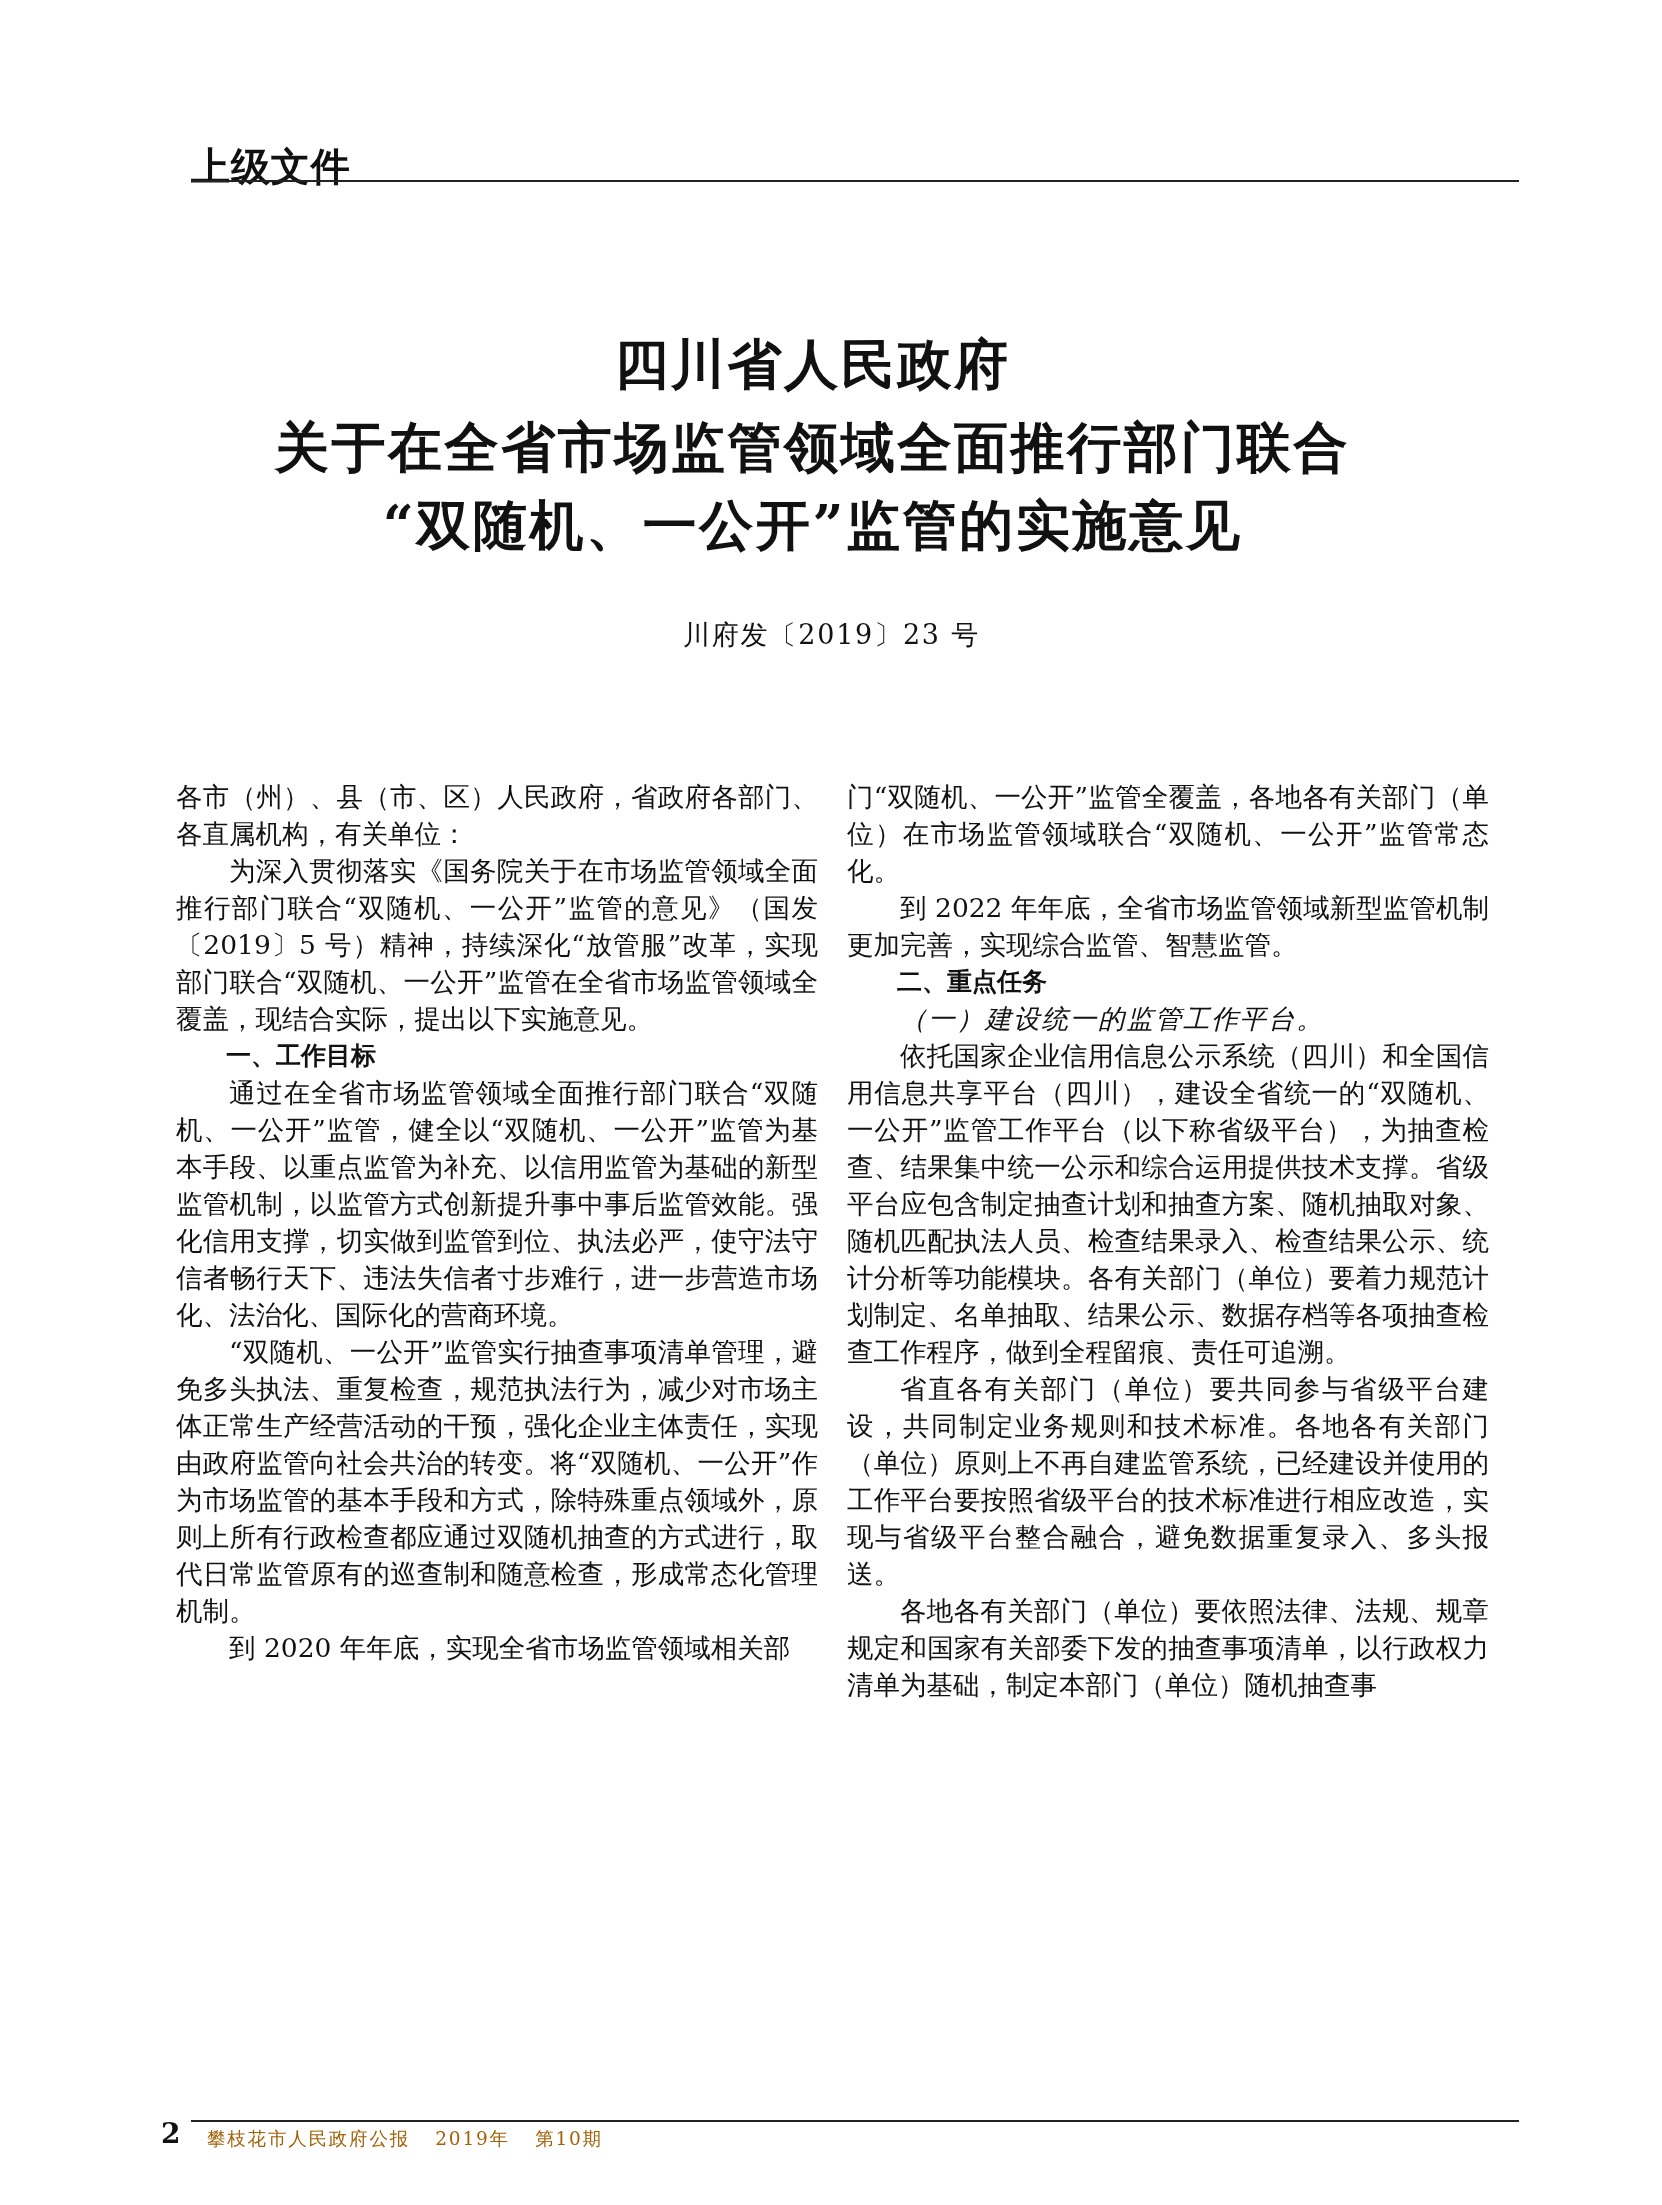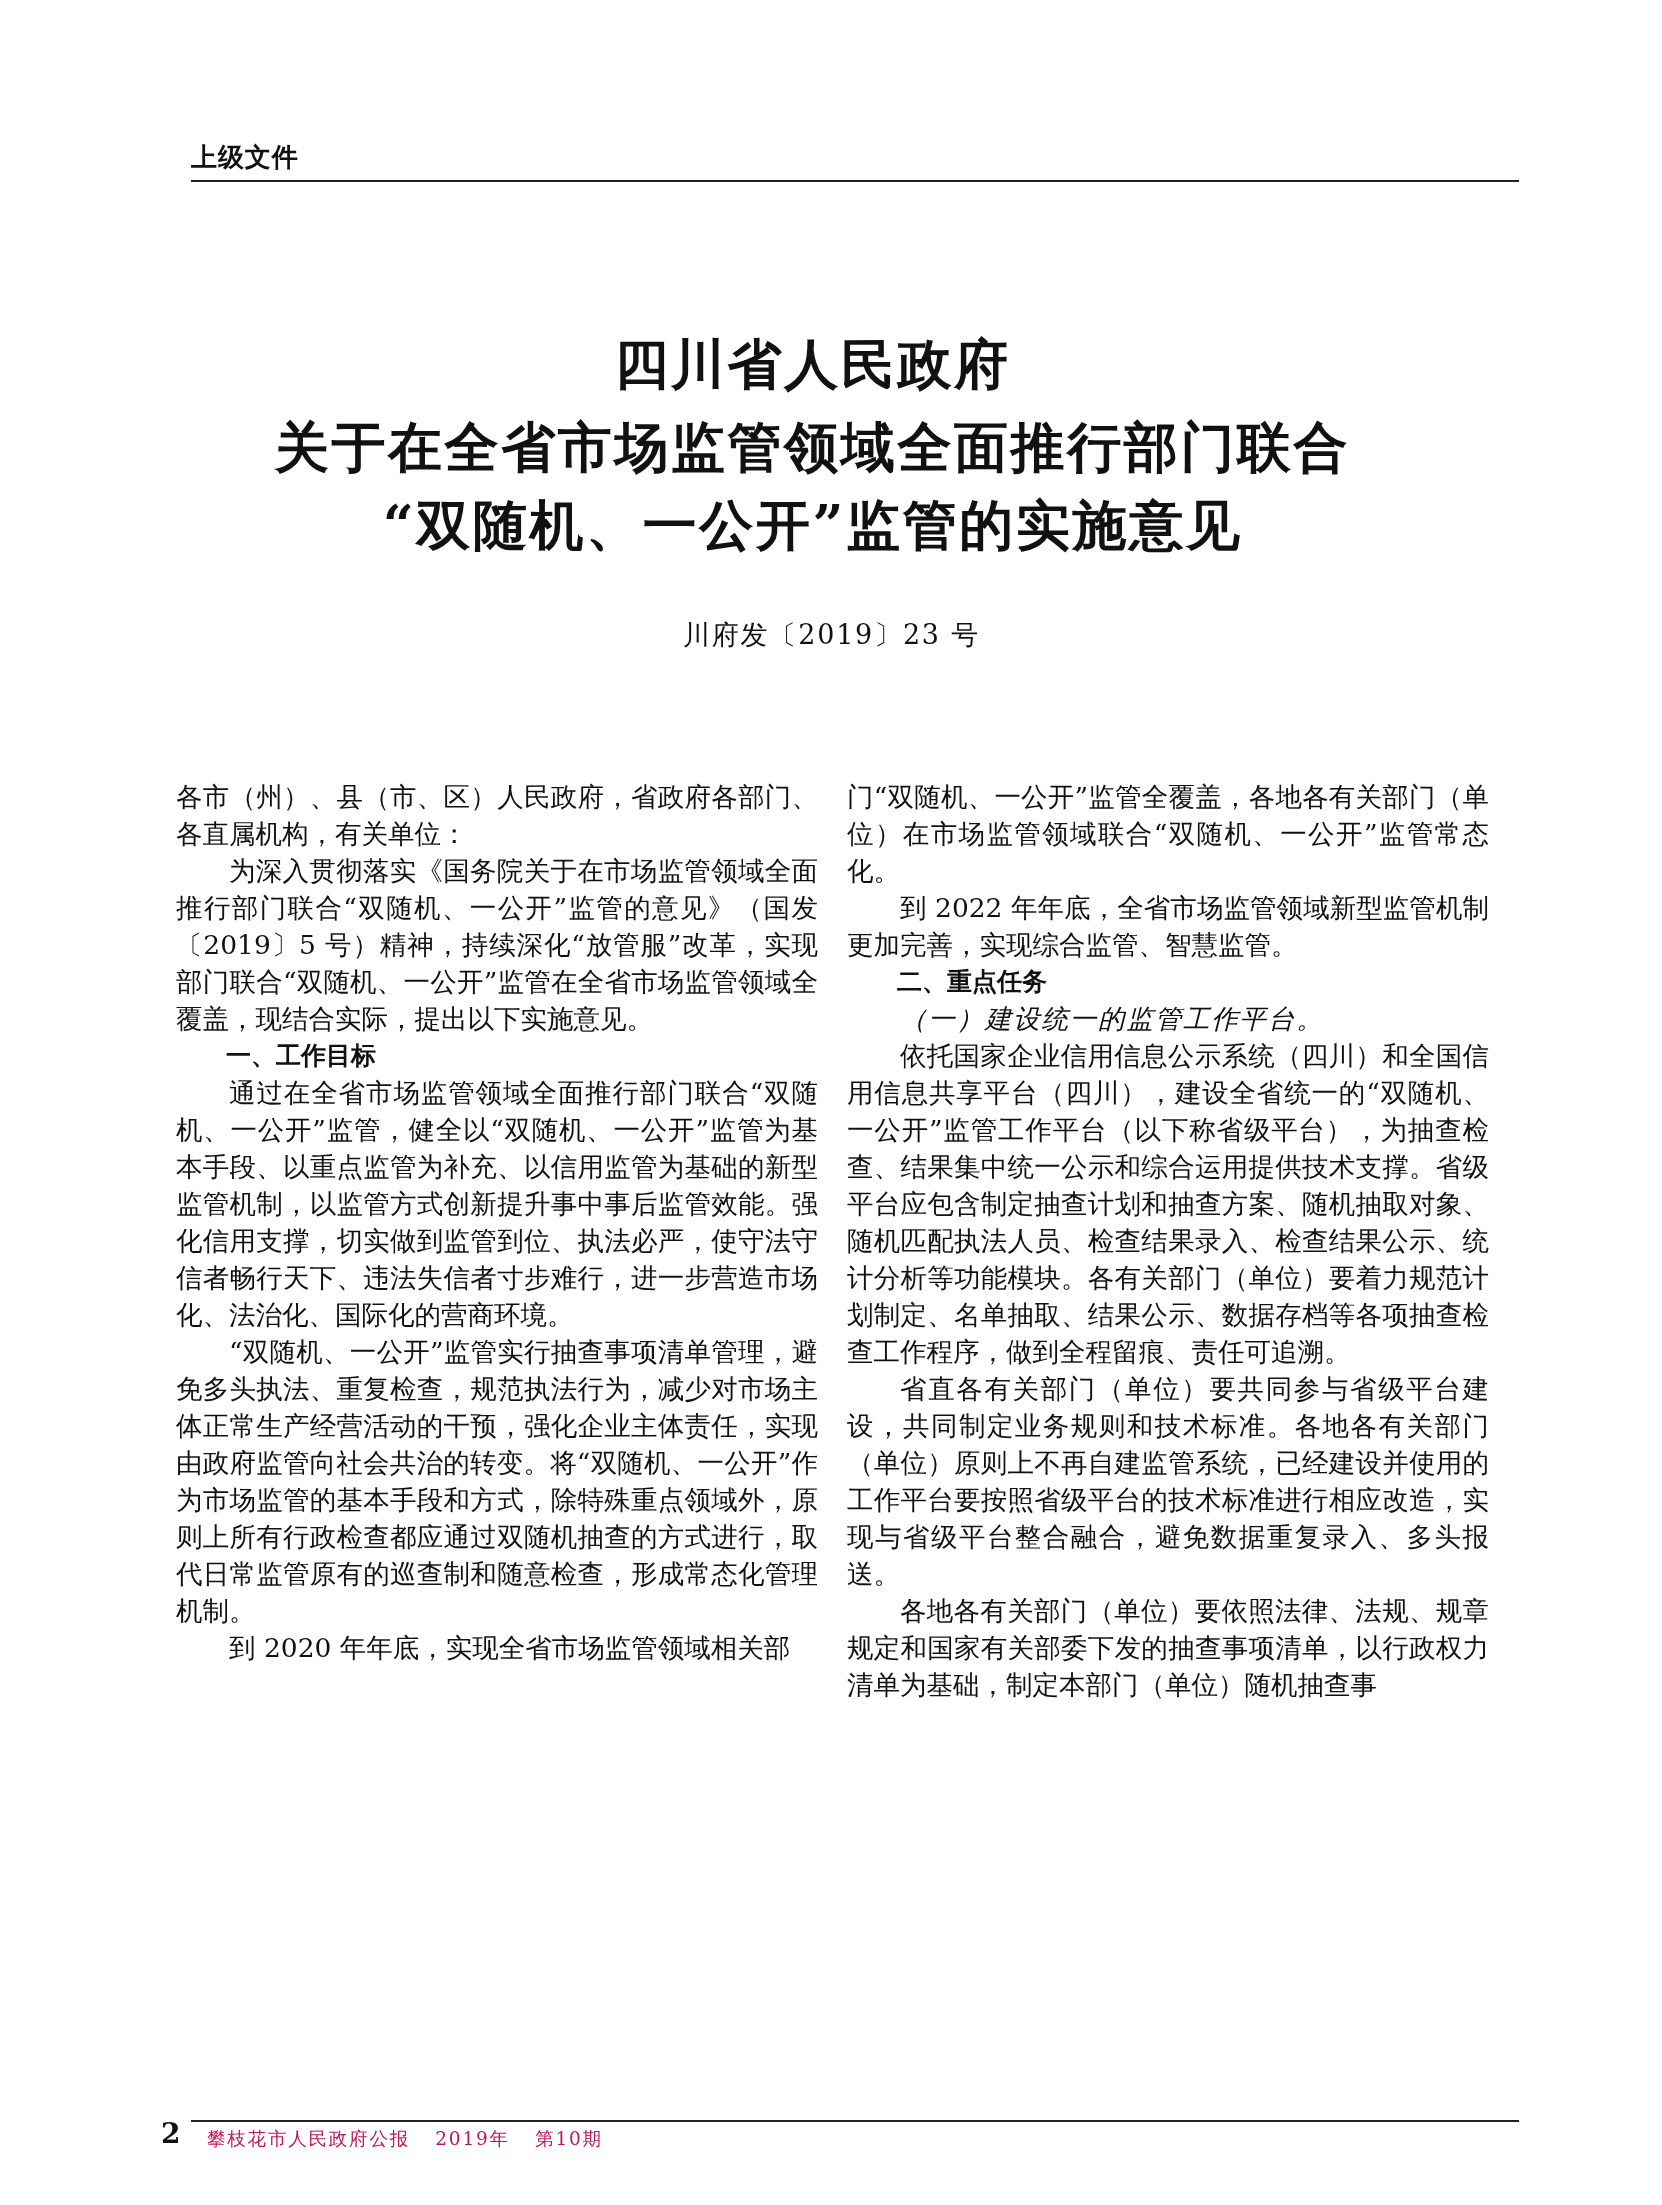--- a/index.html
+++ b/index.html
@@ -1,33 +1,33 @@
 <!DOCTYPE html>
 <html style="font-size:7px"><head>
 <meta charset="utf-8">
 <style>
   html, body { margin: 0; padding: 0; background: #ffffff; }
   body { width: 1663px; height: 2296px; position: relative; overflow: hidden; color: #111; font-family: "DejaVu Serif", serif; }
-  .section-header { position: absolute; left: 191px; top: 140px; font-family: "DejaVu Sans", sans-serif; font-weight: bold; font-size: 26px; letter-spacing: 0.9px; color: #111; }
+  .section-header { position: absolute; left: 191px; top: 140px; font-family: "DejaVu Sans", sans-serif; font-weight: bold; font-size: 39px; letter-spacing: 0.9px; color: #111; }
   .header-rule { position: absolute; left: 191px; top: 180px; width: 1328px; height: 2.2px; background: #222; }
   .title { position: absolute; left: 0; width: 1625px; text-align: center; font-family: "DejaVu Serif", serif; font-weight: bold; font-size: 54px; letter-spacing: 2.6px; color: #111; }
   .t1 { top: 329px; }
   .t2 { top: 412px; }
   .t3 { top: 490px; }
   .doc-number { position: absolute; left: 0; width: 1663px; top: 617px; text-align: center; font-size: 27px; letter-spacing: 1.8px; }
   .column { position: absolute; top: 754px; width: 642px; font-size: 26.5px; line-height: 37px; text-align: justify; margin-top: 24px; }
   .col-left { left: 176px; }
   .col-right { left: 847px; }
   .column p { margin: 0; }
   .indent { text-indent: 2em; }
   .h1 { font-family: "DejaVu Sans", sans-serif; font-weight: bold; font-size: 25px; text-indent: 2em; }
   .h2 { text-indent: 2em; font-family: "DejaVu Serif", serif; font-style: italic; letter-spacing: 1.8px; }
   .footer-rule { position: absolute; left: 191px; top: 2120px; width: 1328px; height: 2.2px; background: #222; }
   .page-number { position: absolute; left: 161px; top: 2117px; font-size: 28px; font-weight: bold; }
-  .footer-text { position: absolute; left: 179px; top: 2126px; font-size: 18.5px; letter-spacing: 1.8px; color: #be185d; }
+  .footer-text { position: absolute; left: 179px; top: 2126px; font-size: 18.5px; letter-spacing: 1.8px; color: #a16207; }
   .footer-text span { margin-right: 17.6px; }
 </style>
 </head>
 <body>
 
 <div class="section-header">上级文件</div>
 <div class="header-rule"></div>
 
 <div class="title t1">四川省人民政府</div>
 <div class="title t2">关于在全省市场监管领域全面推行部门联合</div>

